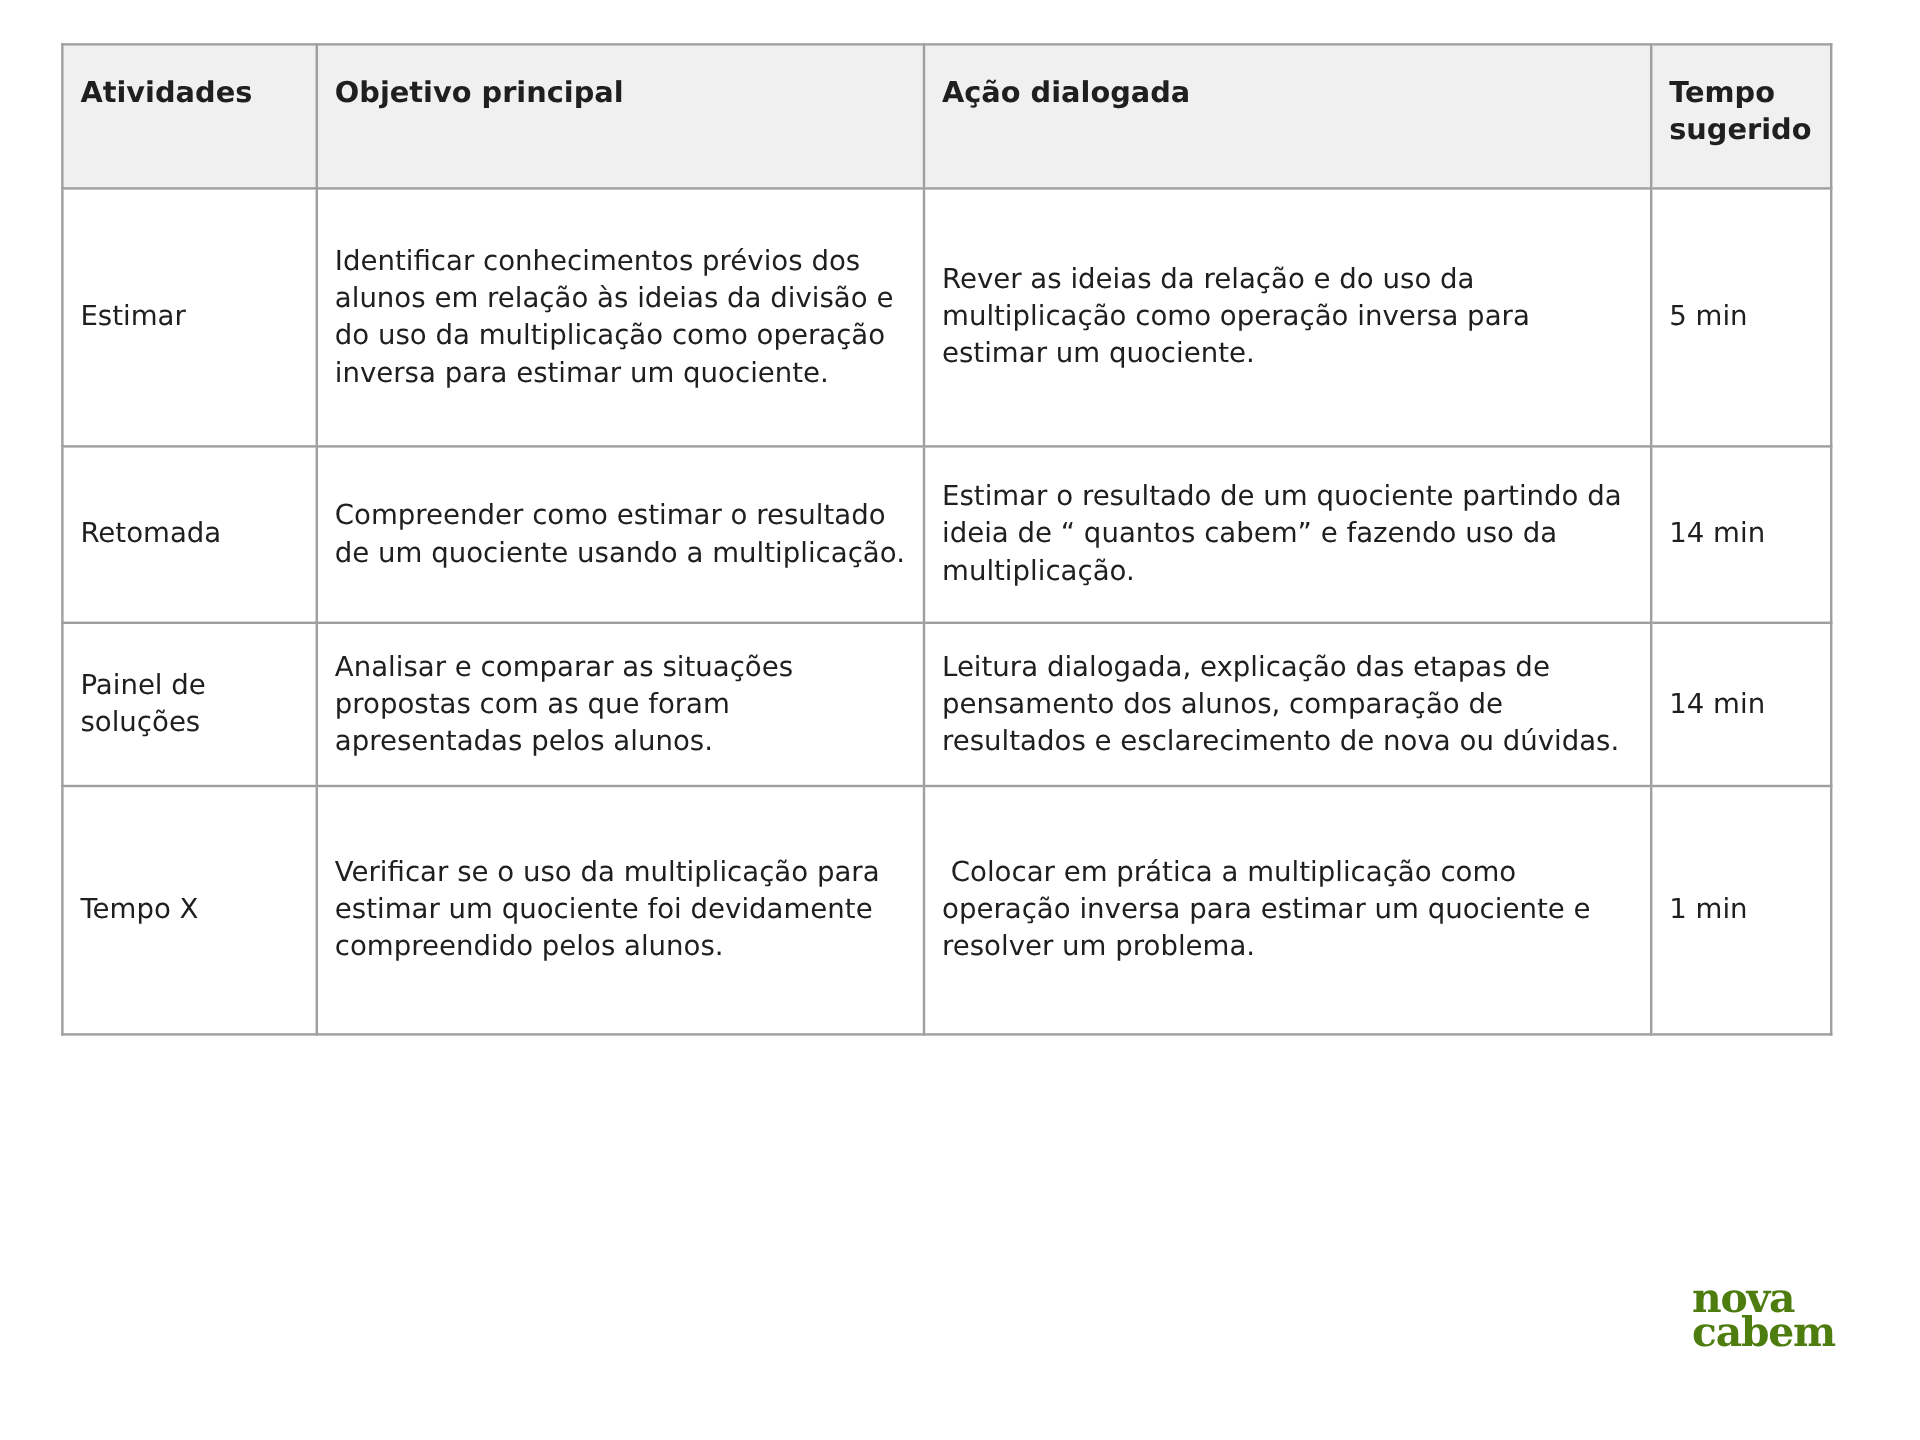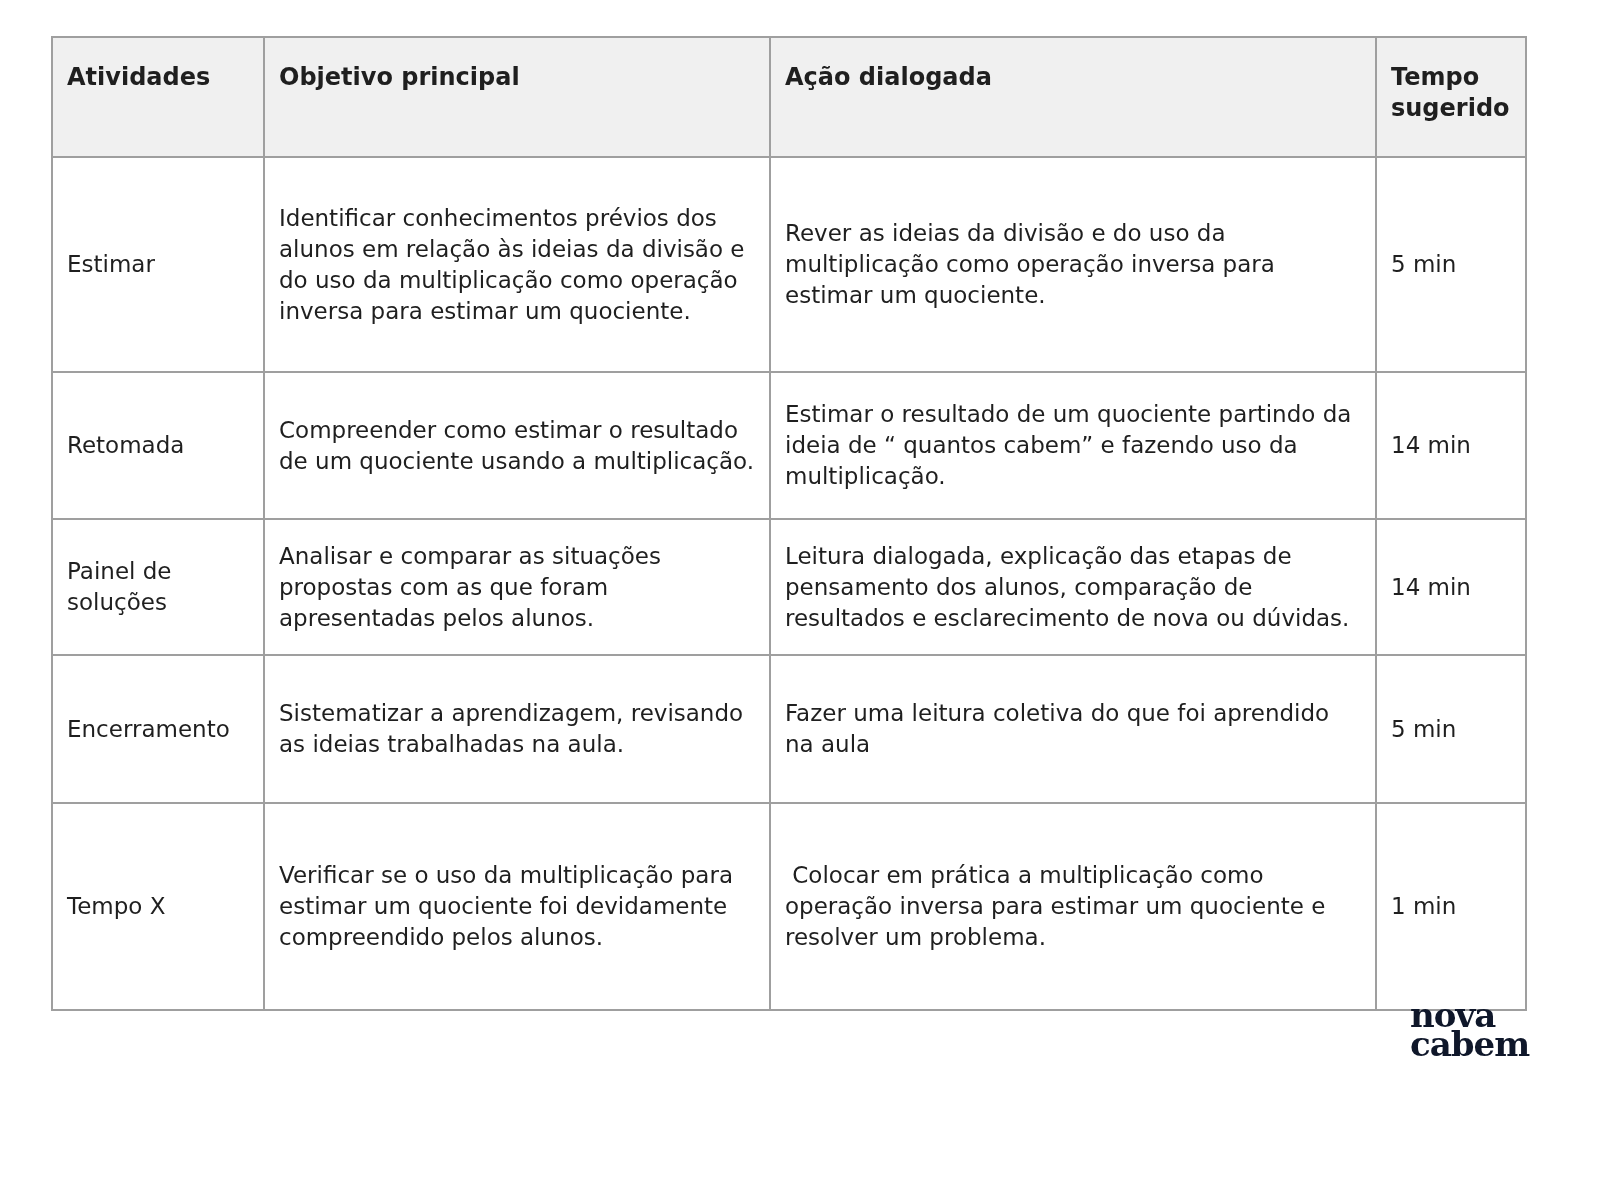--- a/index.html
+++ b/index.html
@@ -54,26 +54,26 @@
   col.c4 { width: 150px; }
   tr.r-head { height: 120px; }
   tr.r1 { height: 215px; }
   tr.r2 { height: 147px; }
   tr.r3 { height: 136px; }
   tr.r4 { height: 148px; }
   tr.r5 { height: 207px; }
   .logo {
     position: absolute;
     left: 1410px;
-    top: 1001px;
+    top: 1068px;
     font-family: "DejaVu Serif", "Liberation Serif", serif;
     font-weight: bold;
     font-size: 34px;
     line-height: 29px;
-    color: #0f172a;
+    color: #4d7c0f;
     letter-spacing: -1px;
   }
 </style>
 </head>
 <body>
 
 <div class="canvas">
 
   <table class="plan">
     <colgroup>
@@ -87,40 +87,34 @@
         <th>Atividades</th>
         <th>Objetivo principal</th>
         <th>Ação dialogada</th>
         <th>Tempo sugerido</th>
       </tr>
     </thead>
     <tbody>
       <tr class="r1">
         <td>Estimar</td>
         <td>Identificar conhecimentos prévios dos alunos em relação às ideias da divisão e do uso da multiplicação como operação inversa para estimar um quociente.</td>
-        <td>Rever as ideias da divisão e do uso da multiplicação como operação inversa para estimar um quociente.</td>
+        <td>Rever as ideias da relação e do uso da multiplicação como operação inversa para estimar um quociente.</td>
         <td>5 min</td>
       </tr>
       <tr class="r2">
         <td>Retomada</td>
         <td>Compreender como estimar o resultado de um quociente usando a multiplicação.</td>
         <td>Estimar o resultado de um quociente partindo da ideia de “ quantos cabem” e fazendo uso da multiplicação.</td>
         <td>14 min</td>
       </tr>
       <tr class="r3">
         <td>Painel de soluções</td>
         <td>Analisar e comparar as situações propostas com as que foram apresentadas pelos alunos.</td>
         <td>Leitura dialogada, explicação das etapas de pensamento dos alunos, comparação de resultados e esclarecimento de nova ou dúvidas.</td>
         <td>14 min</td>
-      </tr>
-      <tr class="r4">
-        <td>Encerramento</td>
-        <td>Sistematizar a aprendizagem, revisando as ideias trabalhadas na aula.</td>
-        <td>Fazer uma leitura coletiva do que foi aprendido na aula</td>
-        <td>5 min</td>
       </tr>
       <tr class="r5">
         <td>Tempo X</td>
         <td>Verificar se o uso da multiplicação para  estimar um quociente foi devidamente compreendido pelos alunos.</td>
         <td> Colocar em prática a multiplicação como operação inversa para estimar um quociente e resolver um problema.</td>
         <td>1 min</td>
       </tr>
     </tbody>
   </table>
 

